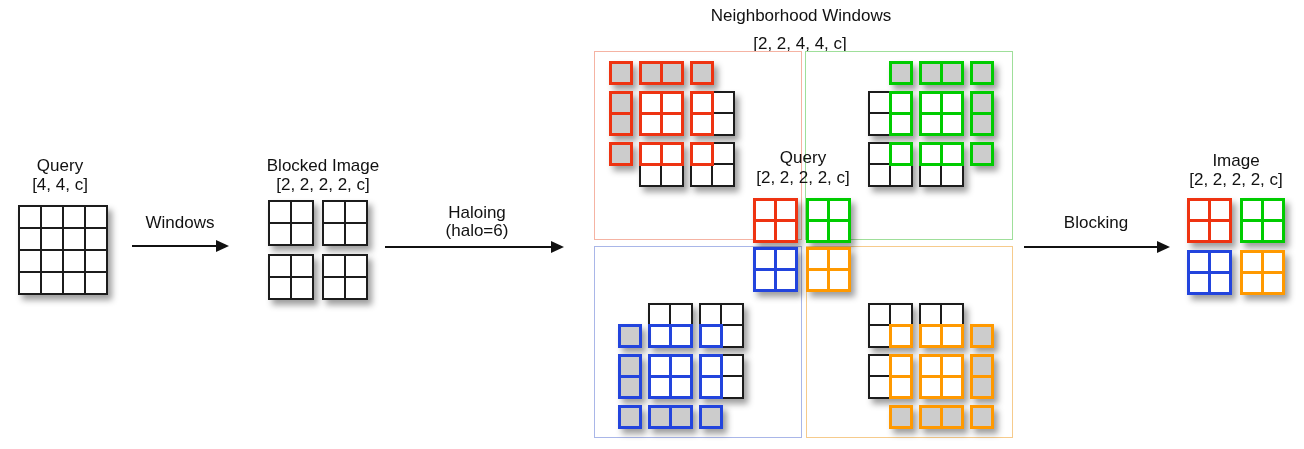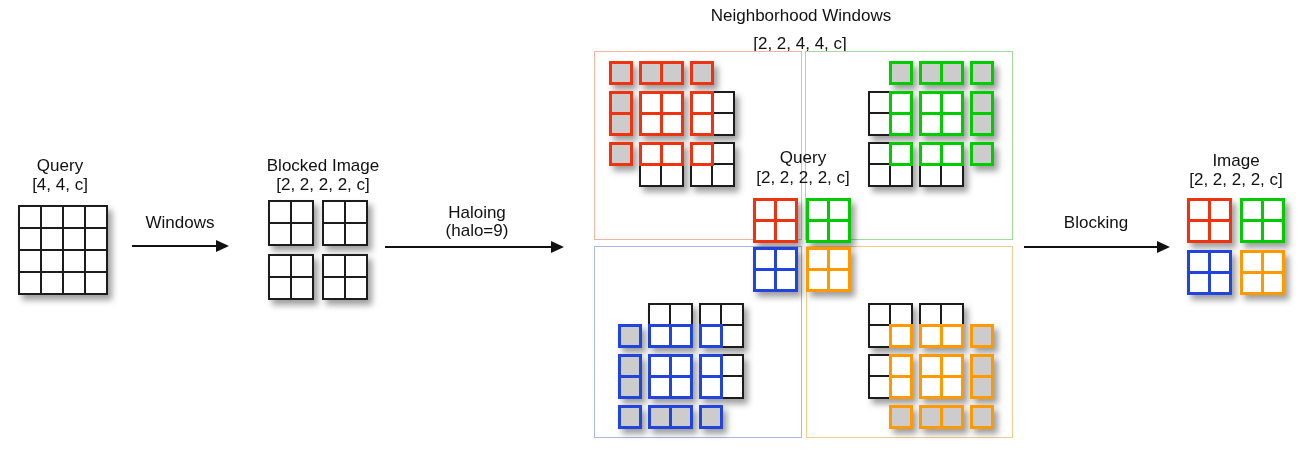--- a/index.html
+++ b/index.html
@@ -28,21 +28,21 @@
 
   <div class="lbl" style="left:60px;top:156px;">Query</div>
   <div class="lbl" style="left:60px;top:175px;">[4, 4, c]</div>
 
   <div class="lbl" style="left:180px;top:213px;">Windows</div>
 
   <div class="lbl" style="left:323px;top:156px;">Blocked Image</div>
   <div class="lbl" style="left:323px;top:175px;">[2, 2, 2, 2, c]</div>
 
   <div class="lbl" style="left:477px;top:203px;">Haloing</div>
-  <div class="lbl" style="left:477px;top:221px;">(halo=9)</div>
+  <div class="lbl" style="left:477px;top:221px;">(halo=6)</div>
 
   <div class="lbl" style="left:801px;top:6px;">Neighborhood Windows</div>
   <div class="lbl" style="left:800px;top:26px;margin-top:8px;">[2, 2, 4, 4, c]</div>
 
   <div class="lbl" style="left:803px;top:148px;z-index:5;">Query</div>
   <div class="lbl" style="left:803px;top:168px;z-index:5;">[2, 2, 2, 2, c]</div>
 
   <div class="lbl" style="left:1096px;top:213px;">Blocking</div>
 
   <div class="lbl" style="left:1236px;top:151px;">Image</div>

